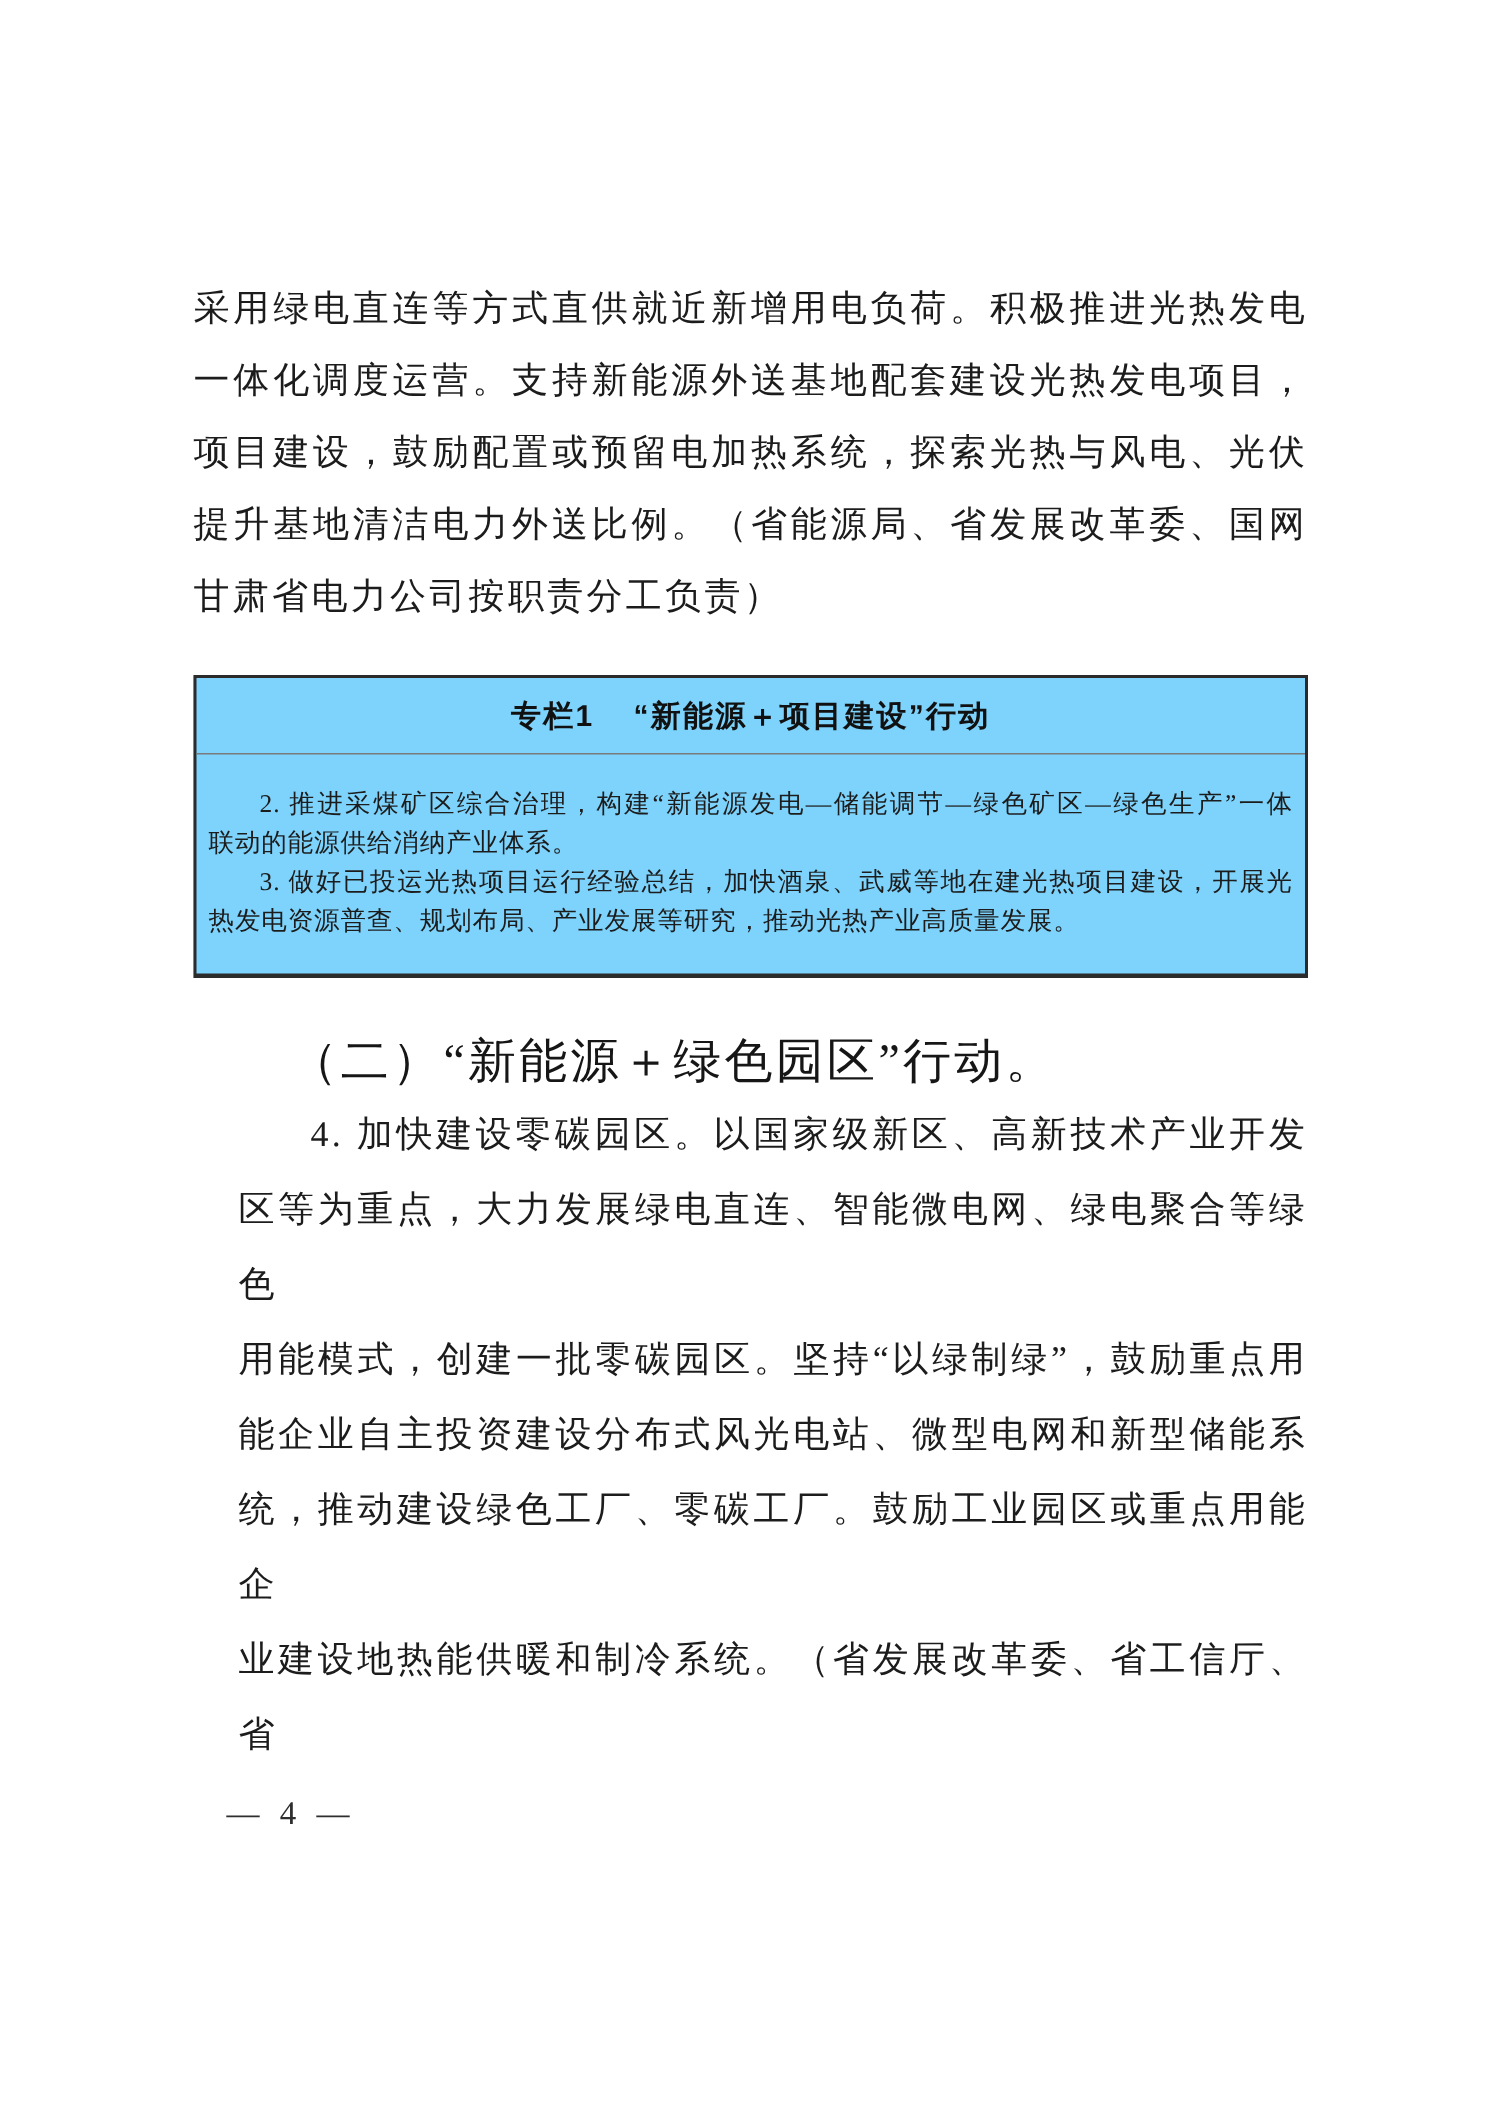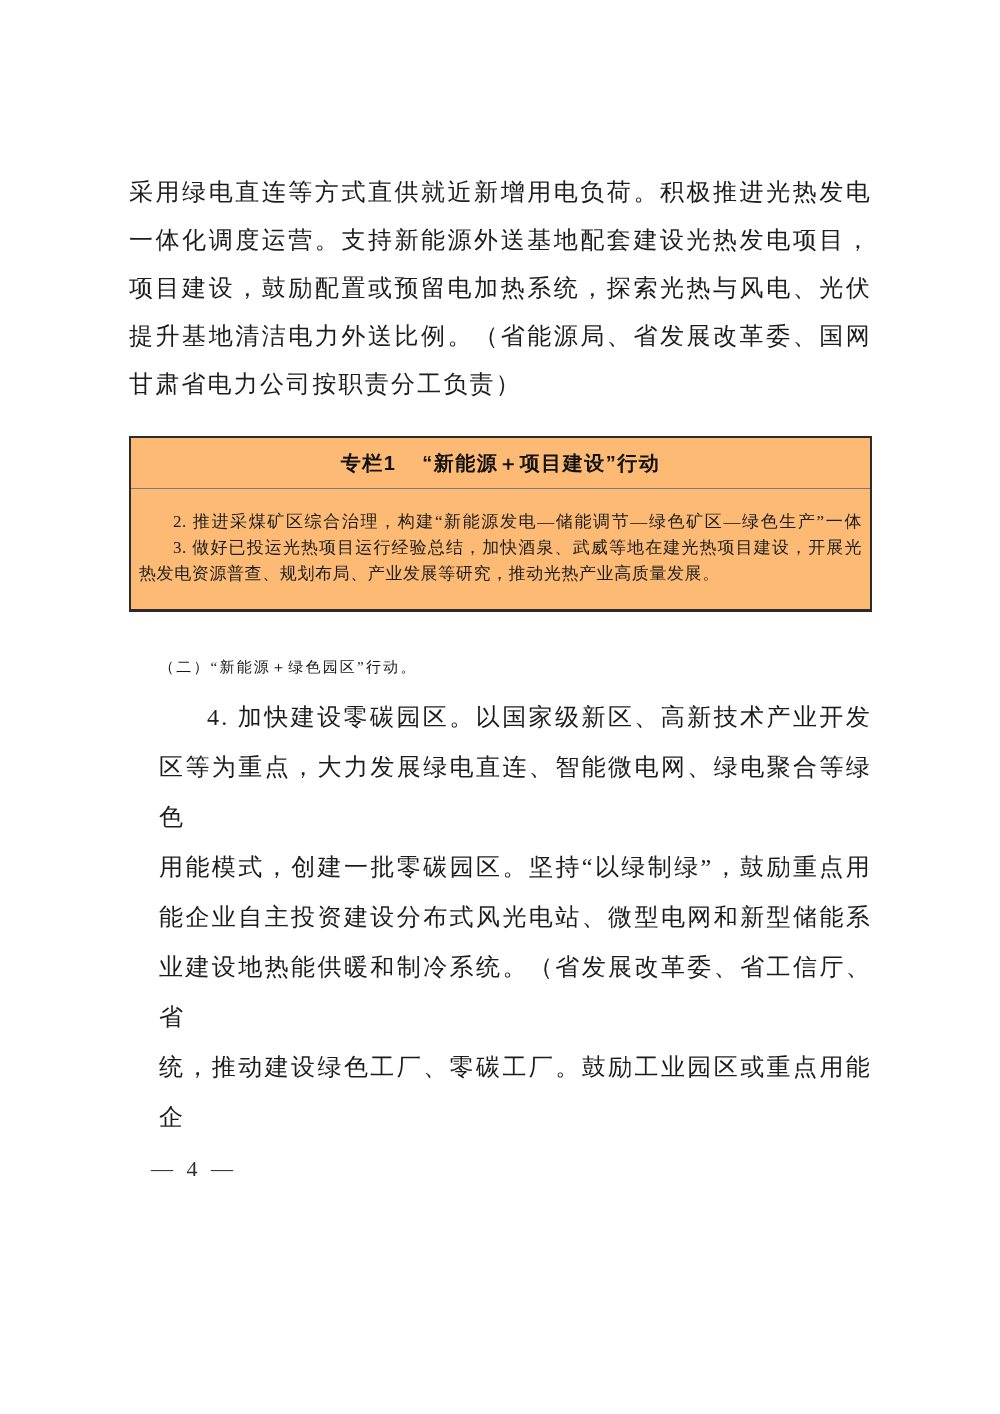--- a/index.html
+++ b/index.html
@@ -16,21 +16,21 @@
     color: #1c1c1c;
   }
   .page {
     position: absolute;
     inset: 0;
     background: #ffffff;
   }
   .content-col {
     position: absolute;
     left: 129px;
-    top: 0;
+    top: 14px;
     width: 743px;
   }
   
   .para .line {
     font-size: 24px;
     line-height: 48px;
     letter-spacing: 2.2px;
     text-align: justify;
     text-align-last: justify;
     white-space: normal;
@@ -45,21 +45,21 @@
   .line.indent {
     text-indent: 2em;
   }
   .p1 { margin-top: 168px; }
 
   
   .feature-box {
     margin-top: 28px;
     border: 2px solid #2b2b2b;
     border-bottom-width: 3px;
-    background: #fdba74;
+    background: #7dd3fc;
   }
   .box-title-row {
     height: 50px;
     display: flex;
     align-items: center;
     justify-content: center;
     gap: 26px;
     border-bottom: 1px solid #7a7a7a;
     font-family: "Liberation Sans", "DejaVu Sans", sans-serif;
     font-weight: bold;
@@ -76,21 +76,21 @@
     letter-spacing: 0.6px;
     text-align: justify;
     text-align-last: justify;
   }
   .box-line.end { text-align-last: left; }
   .box-line.indent { text-indent: 2em; }
 
   
   .section-heading {
     margin-top: 30px;
-    font-size: 15px;
+    font-size: 32px;
     line-height: 50px;
     letter-spacing: 2.2px;
     text-indent: 2em;
     color: #161616;
   }
 
   .p4 { margin-top: 0px; }
   .p5 { margin-top: 8px; }
 
   
@@ -116,33 +116,34 @@
       <div class="line end">甘肃省电力公司按职责分工负责）</div>
     </div>
 
     <div class="feature-box">
       <div class="box-title-row">
         <span>专栏1</span>
         <span>“新能源＋项目建设”行动</span>
       </div>
       <div class="box-body">
         <div class="box-line indent">2. 推进采煤矿区综合治理，构建“新能源发电—储能调节—绿色矿区—绿色生产”一体</div>
+        <div class="box-line end">联动的能源供给消纳产业体系。</div>
         <div class="box-line indent">3. 做好已投运光热项目运行经验总结，加快酒泉、武威等地在建光热项目建设，开展光</div>
         <div class="box-line end">热发电资源普查、规划布局、产业发展等研究，推动光热产业高质量发展。</div>
       </div>
     </div>
 
     <div class="section-heading">（二）“新能源＋绿色园区”行动。</div>
 
     <div class="para para-b p4">
       <div class="line fill indent">4. 加快建设零碳园区。以国家级新区、高新技术产业开发</div>
       <div class="line fill">区等为重点，大力发展绿电直连、智能微电网、绿电聚合等绿色</div>
       <div class="line fill">用能模式，创建一批零碳园区。坚持“以绿制绿”，鼓励重点用</div>
       <div class="line fill">能企业自主投资建设分布式风光电站、微型电网和新型储能系</div>
+      <div class="line fill">统，推动建设绿色工厂、零碳工厂。鼓励工业园区或重点用能企</div>
       <div class="line fill">业建设地热能供暖和制冷系统。（省发展改革委、省工信厅、省</div>
-      <div class="line fill">统，推动建设绿色工厂、零碳工厂。鼓励工业园区或重点用能企</div>
     </div>
 
 
     <div class="page-footer">— 4 —</div>
 
   </div>
 </div>
 
 </body></html>

